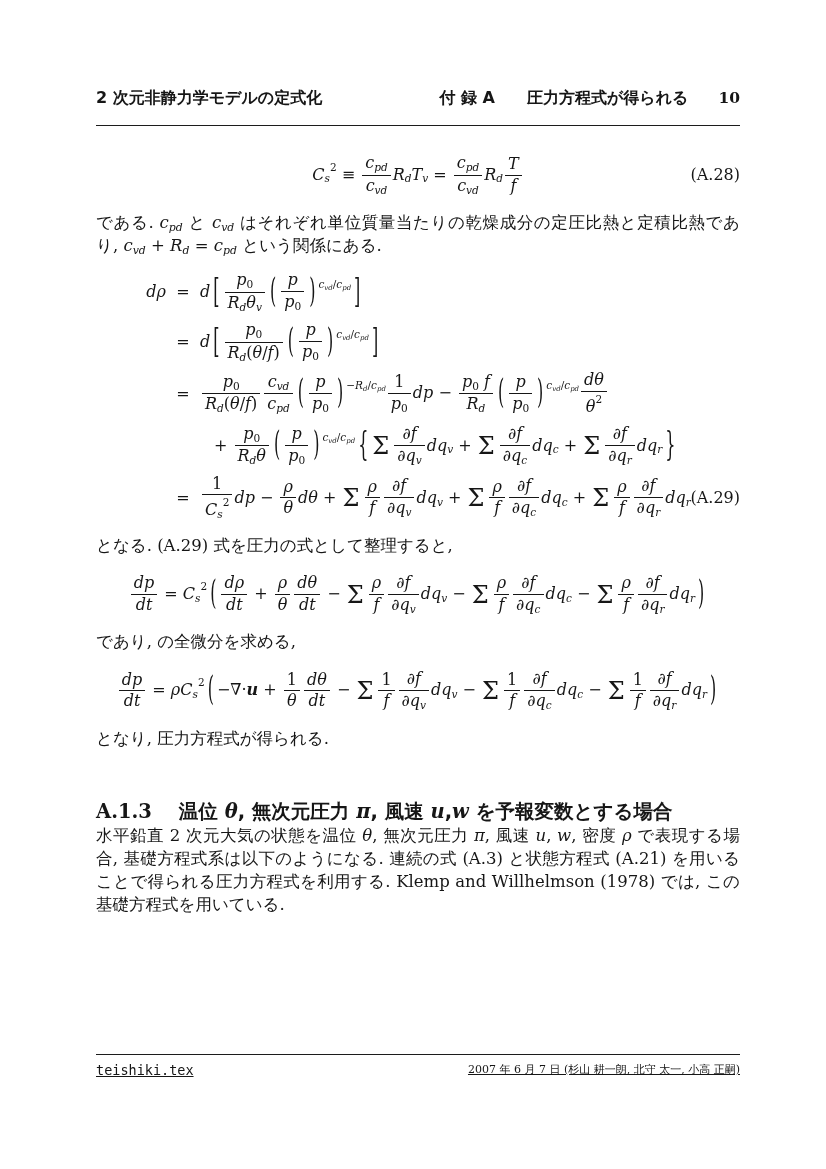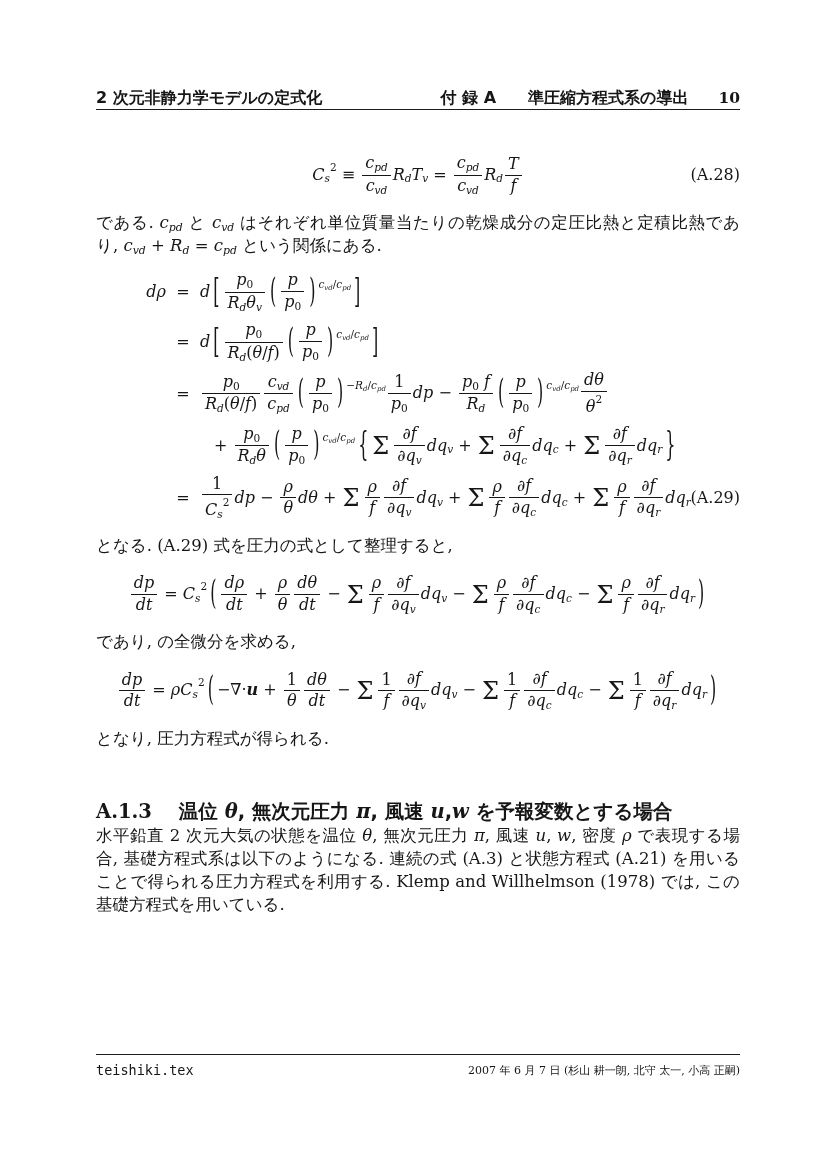--- a/index.html
+++ b/index.html
@@ -5,21 +5,21 @@
   html,body{margin:0;padding:0;}
   body{
     width:826px;height:1169px;position:relative;overflow:hidden;
     background:#ffffff;color:#161616;
     font-family:"DejaVu Serif", serif;
   }
   
   .runhead{
     position:absolute;left:96px;right:86px;top:88px;
     display:flex;align-items:baseline;
-    border-bottom:1.6px solid #1c1c1c;padding-bottom:0;
+    border-bottom:1.6px solid #1c1c1c;padding-bottom:16px;
     font-family:"DejaVu Sans", sans-serif;font-weight:bold;font-size:16px;
     white-space:nowrap;
   }
   .runhead .chapter{flex:1;}
   .runhead .appendix{margin-right:30px;}
   .runhead .pagenum{font-family:"DejaVu Serif", serif;font-weight:bold;font-size:15.5px;}
   
   .main{
     position:absolute;left:96px;right:86px;top:141px;
     font-size:16.5px;line-height:23px;text-align:justify;
@@ -62,33 +62,33 @@
     font-family:"DejaVu Sans", sans-serif;text-align:left;line-height:1.3;
     white-space:nowrap;
   }
   .sec-head .sec-num{font-family:"DejaVu Serif", serif;margin-right:27px;text-align:center;}
   .sec-head .m-it{font-weight:bold;}
   .para-after-head{margin-top:30px;}
   
   .footer{
     position:absolute;left:96px;right:86px;top:1054px;
     border-top:1.4px solid #1c1c1c;padding-top:7px;
-    display:flex;justify-content:space-between;align-items:flex-end;
+    display:flex;justify-content:space-between;align-items:flex-start;text-decoration:underline;
   }
   .footer .fname{font-family:"DejaVu Sans Mono", monospace;font-size:13.5px;}
   .footer .fdate{font-size:11px;}
 </style>
 </head>
 <body>
 
 <div class="page">
 
   <div class="runhead">
     <span class="chapter">2 次元非静力学モデルの定式化</span>
-    <span class="appendix">付 録 A　　準圧縮方程式系の導出</span>
+    <span class="appendix">付 録 A　　圧力方程式が得られる</span>
     <span class="pagenum">10</span>
   </div>
 
   <div class="main">
 
 
     <div class="eq-display eq1">
       <span><span class="m-it">C</span><span class="m-sub"><span class="m-it">s</span></span><span class="m-sup">2</span> ≡ <span class="m-frac"><span class="m-num"><span class="m-it">c</span><span class="m-sub"><span class="m-it">pd</span></span></span><span class="m-den"><span class="m-it">c</span><span class="m-sub"><span class="m-it">vd</span></span></span></span><span class="m-it">R</span><span class="m-sub"><span class="m-it">d</span></span><span class="m-it">T</span><span class="m-sub"><span class="m-it">v</span></span> = <span class="m-frac"><span class="m-num"><span class="m-it">c</span><span class="m-sub"><span class="m-it">pd</span></span></span><span class="m-den"><span class="m-it">c</span><span class="m-sub"><span class="m-it">vd</span></span></span></span><span class="m-it">R</span><span class="m-sub"><span class="m-it">d</span></span><span class="m-frac"><span class="m-num"><span class="m-it">T</span></span><span class="m-den"><span class="m-it">f</span></span></span></span>
       <span class="eq-label">(A.28)</span>
     </div>

